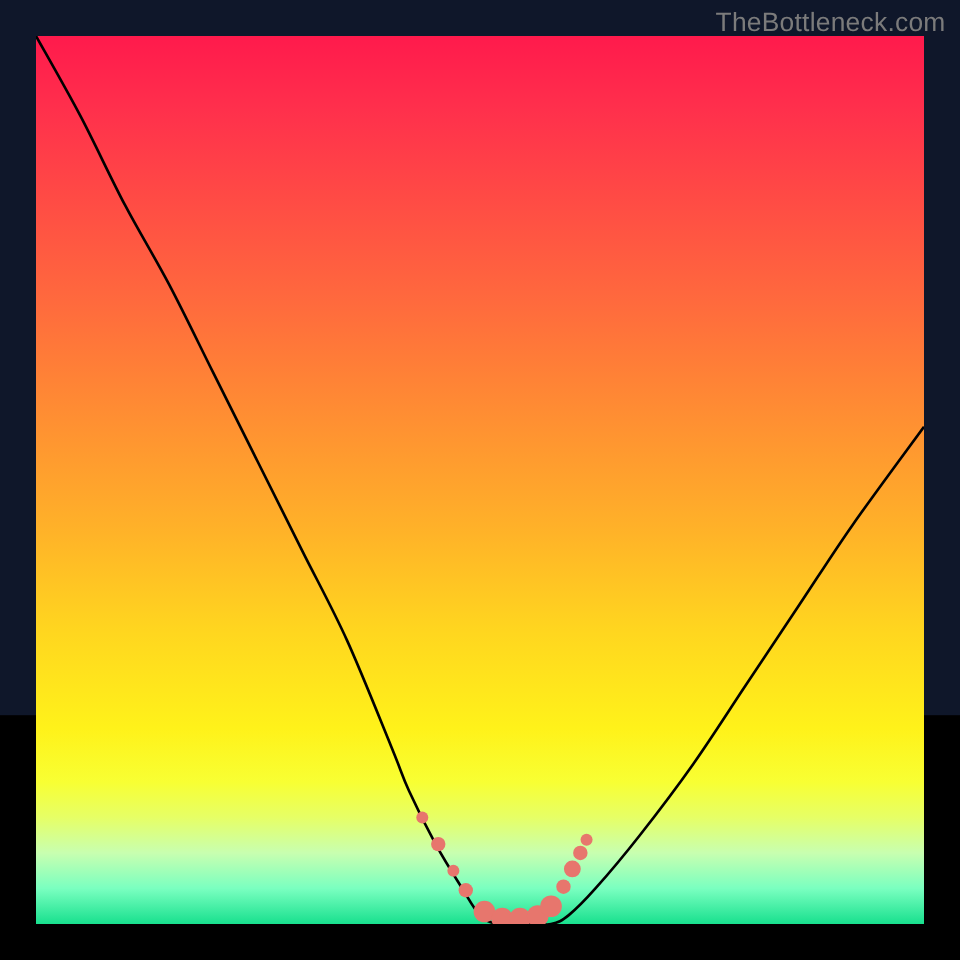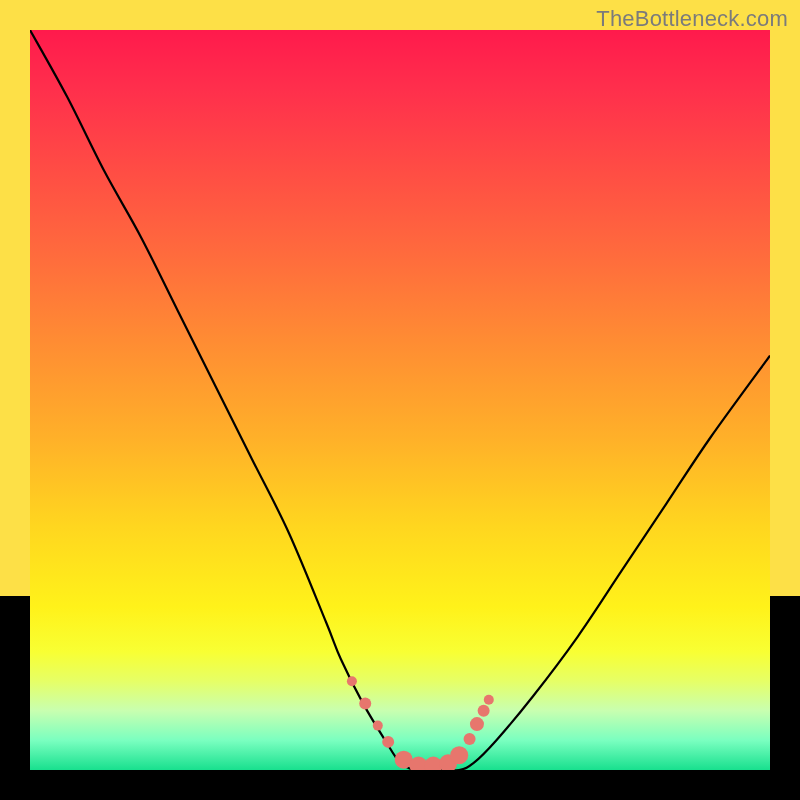--- a/index.html
+++ b/index.html
@@ -10,21 +10,21 @@
     background: #000;
     overflow: hidden;
     font-family: Arial, Helvetica, sans-serif;
   }
   .frame {
     position: absolute;
     left: 0;
     top: 0;
     width: 800px;
     height: 596px;
-    background: #fde047;
+    background: #0f172a;
   }
   .plot-area {
     position: absolute;
     left: 30px;
     top: 30px;
     width: 740px;
     height: 740px;
     
     background: linear-gradient(
       to bottom,

